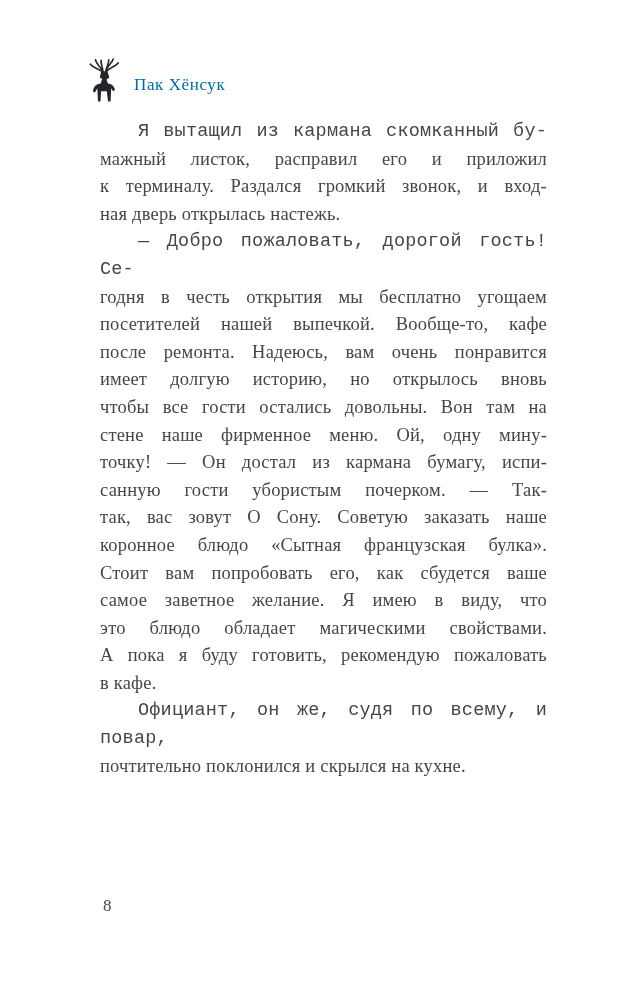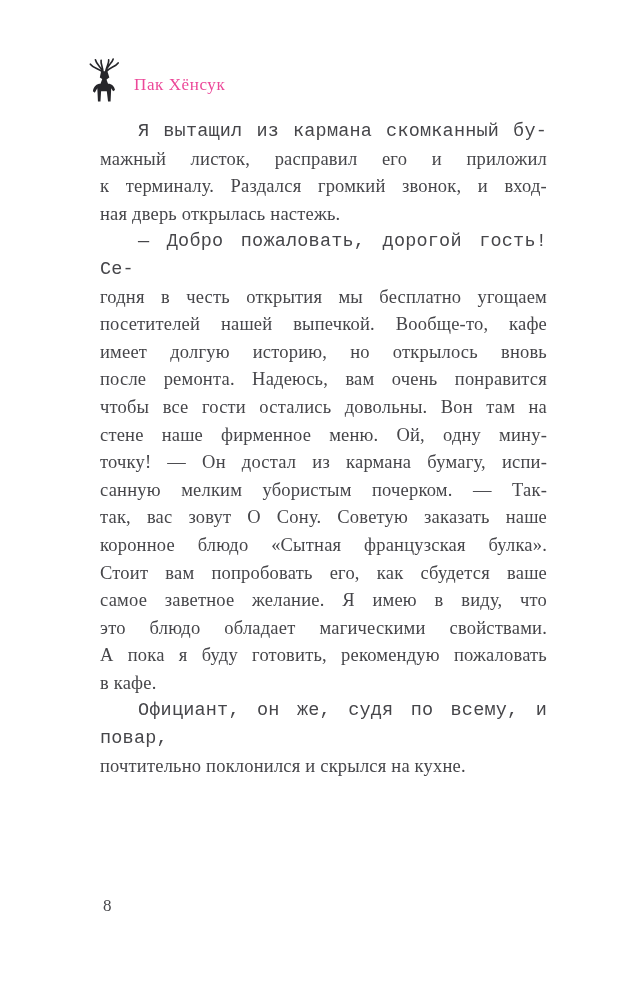--- a/index.html
+++ b/index.html
@@ -26,21 +26,21 @@
     gap: 12px;
   }
   .logo {
     width: 38px;
     height: 48px;
     display: block;
   }
   .author {
     font-size: 17px;
     letter-spacing: 0.6px;
-    color: #ec4899;
+    color: #0369a1;
     padding-top: 10px;
   }
   .text-block {
     position: absolute;
     top: 118px;
     left: 100px;
     width: 447px;
     font-size: 18.5px;
     line-height: 27.6px;
     letter-spacing: 0.2px;
@@ -90,26 +90,26 @@
       <div class="paragraph">
         <div class="line first">Я вытащил из кармана скомканный бу-</div>
         <div class="line">мажный листок, расправил его и приложил</div>
         <div class="line">к терминалу. Раздался громкий звонок, и вход-</div>
         <div class="line last">ная дверь открылась настежь.</div>
       </div>
       <div class="paragraph">
         <div class="line first">— Добро пожаловать, дорогой гость! Се-</div>
         <div class="line">годня в честь открытия мы бесплатно угощаем</div>
         <div class="line">посетителей нашей выпечкой. Вообще-то, кафе</div>
+        <div class="line">после ремонта. Надеюсь, вам очень понравится</div>
         <div class="line">имеет долгую историю, но открылось вновь</div>
-        <div class="line">после ремонта. Надеюсь, вам очень понравится</div>
         <div class="line">чтобы все гости остались довольны. Вон там на</div>
         <div class="line">стене наше фирменное меню. Ой, одну мину-</div>
         <div class="line">точку! — Он достал из кармана бумагу, испи-</div>
-        <div class="line">санную мелким убористым почерком. — Так-</div>
+        <div class="line">санную гости убористым почерком. — Так-</div>
         <div class="line">так, вас зовут О Сону. Советую заказать наше</div>
         <div class="line">коронное блюдо «Сытная французская булка».</div>
         <div class="line">Стоит вам попробовать его, как сбудется ваше</div>
         <div class="line">самое заветное желание. Я имею в виду, что</div>
         <div class="line">это блюдо обладает магическими свойствами.</div>
         <div class="line">А пока я буду готовить, рекомендую пожаловать</div>
         <div class="line last">в кафе.</div>
       </div>
       <div class="paragraph">
         <div class="line first">Официант, он же, судя по всему, и повар,</div>

